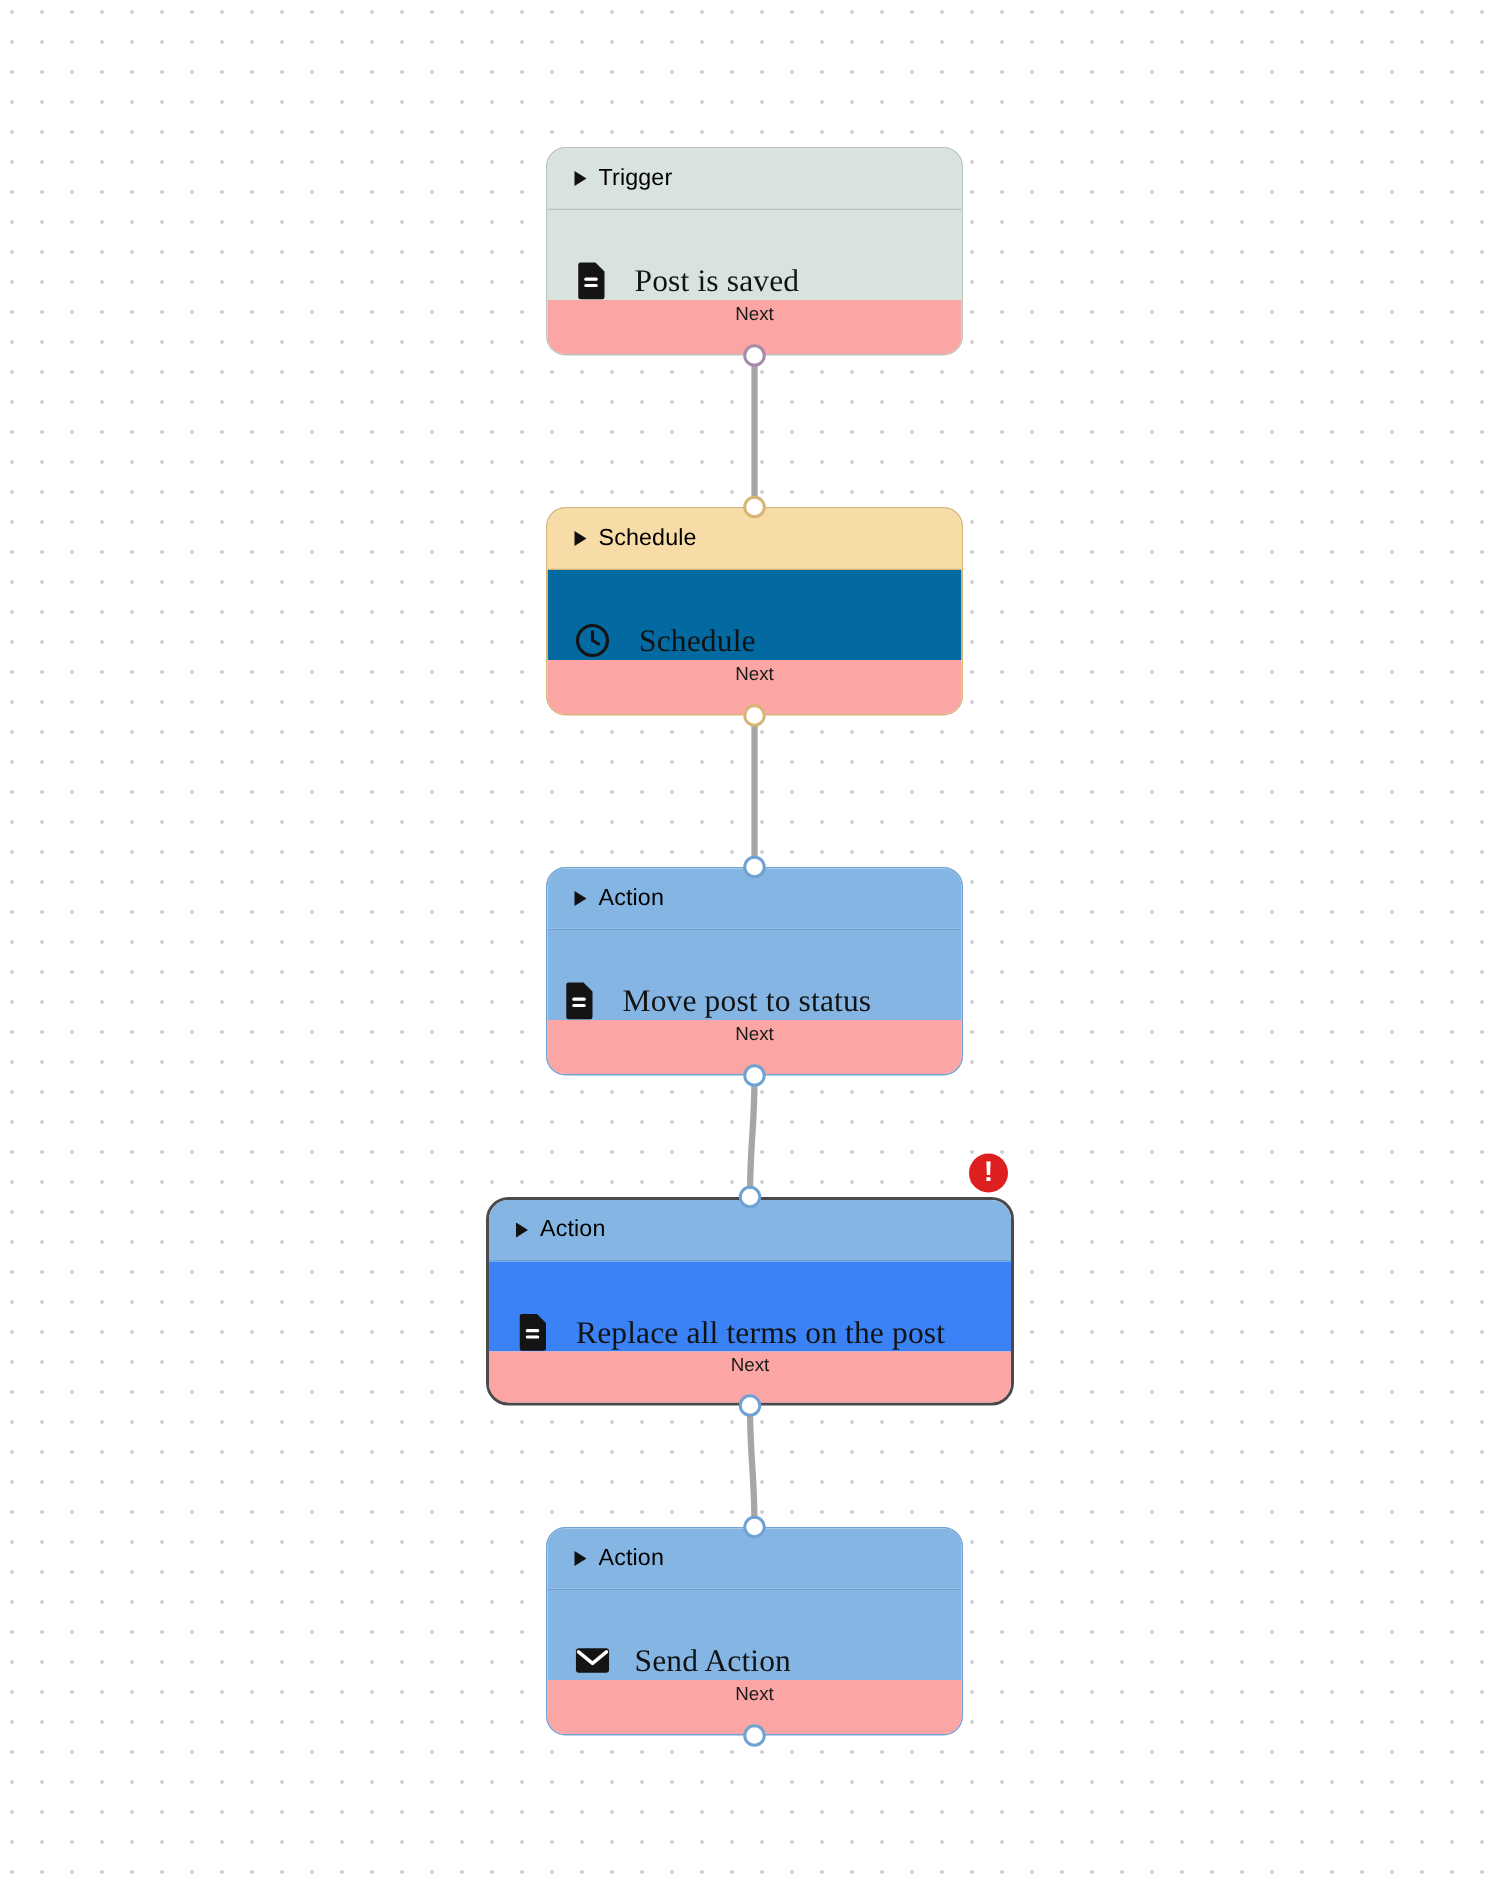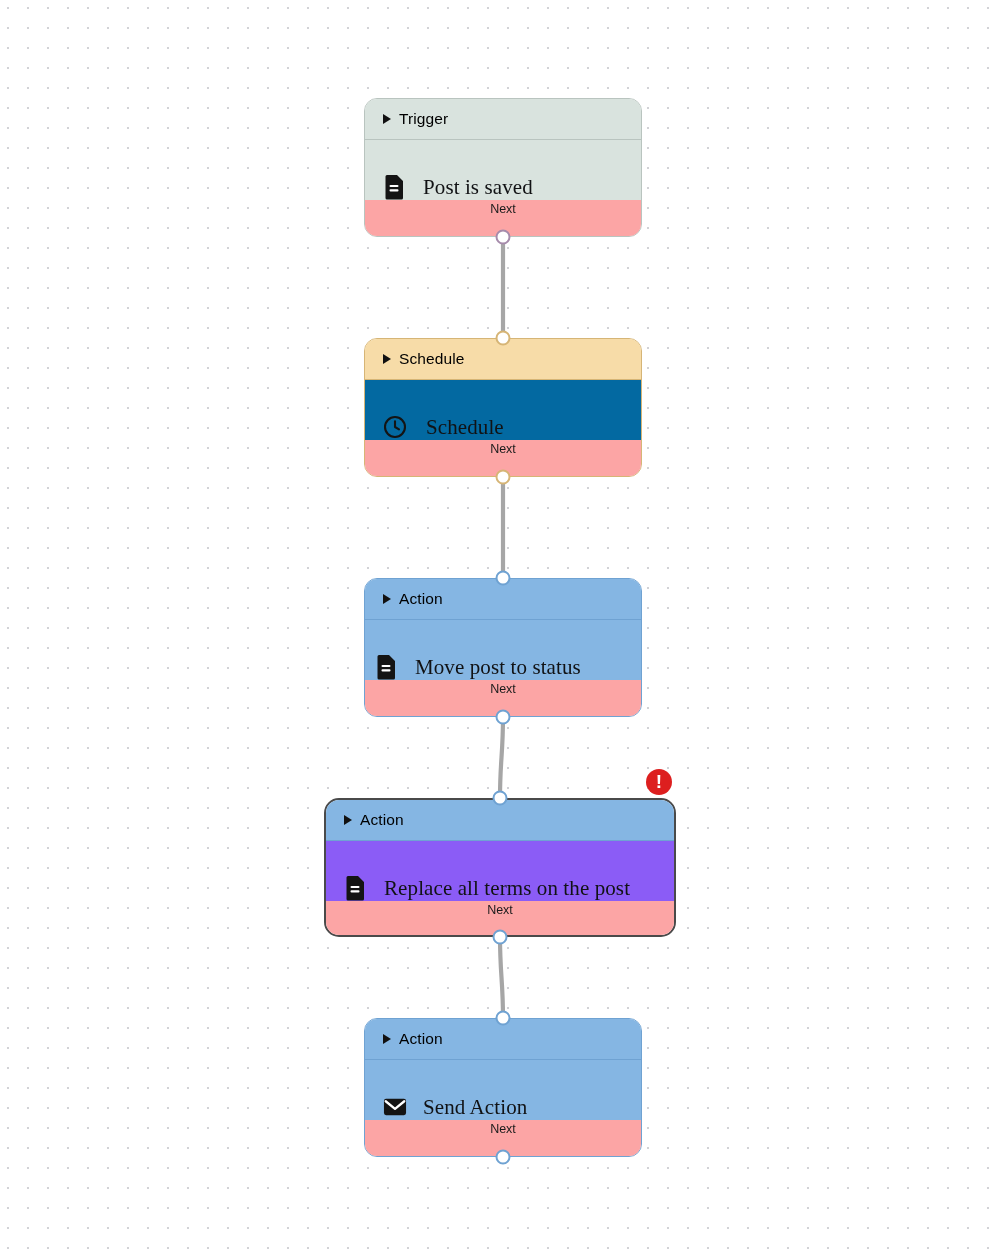--- a/index.html
+++ b/index.html
@@ -205,21 +205,21 @@
         <div class="node-footer" style="border-bottom: 2px solid rgb(111, 162, 210);">
           <span class="node-footer-label">Next</span>
         </div>
       </div>
       <div class="node selected" style="left: 324px; top: 798px; width: 352px; height: 139px;">
         <div class="node-header" style="background: rgb(133, 182, 227);">
           <span class="disclosure"></span>
           <span>Action</span>
         </div>
         <div class="node-divider" style="background: rgb(111, 162, 210);"></div>
-        <div class="node-body" style="background: #8b5cf6;">
+        <div class="node-body" style="background: #3b82f6;">
           <span class="node-icon">
             <svg width="23" height="26" viewBox="0 0 23 26">
               <path d="M3 1 h10 l6 6 v17 a1.5 1.5 0 0 1 -1.5 1.5 H3 A1.5 1.5 0 0 1 1.5 24 V2.5 A1.5 1.5 0 0 1 3 1 Z" fill="#141414"></path>
               <rect x="5.5" y="11" width="9" height="2.1" rx="1" fill="#ffffff"></rect>
               <rect x="5.5" y="15.3" width="9" height="2.1" rx="1" fill="#ffffff"></rect>
             </svg>
           </span>
           <span class="node-title">Replace all terms on the post</span>
         </div>
         <div class="node-footer" style="border-bottom: 2px solid rgb(111, 162, 210);">

